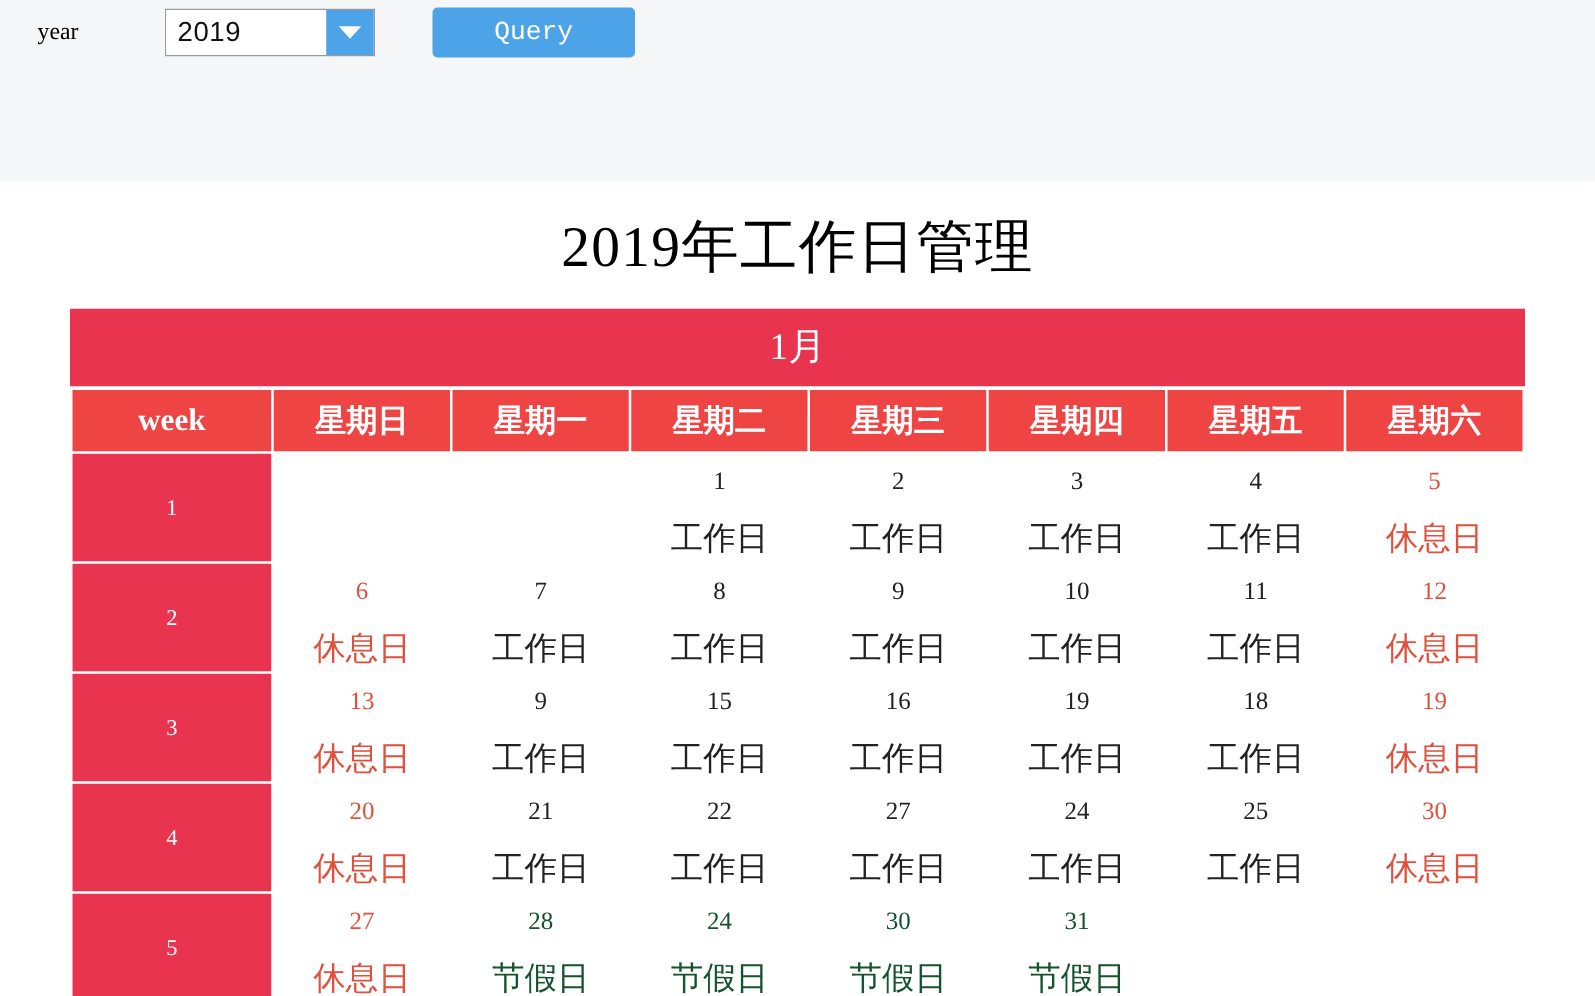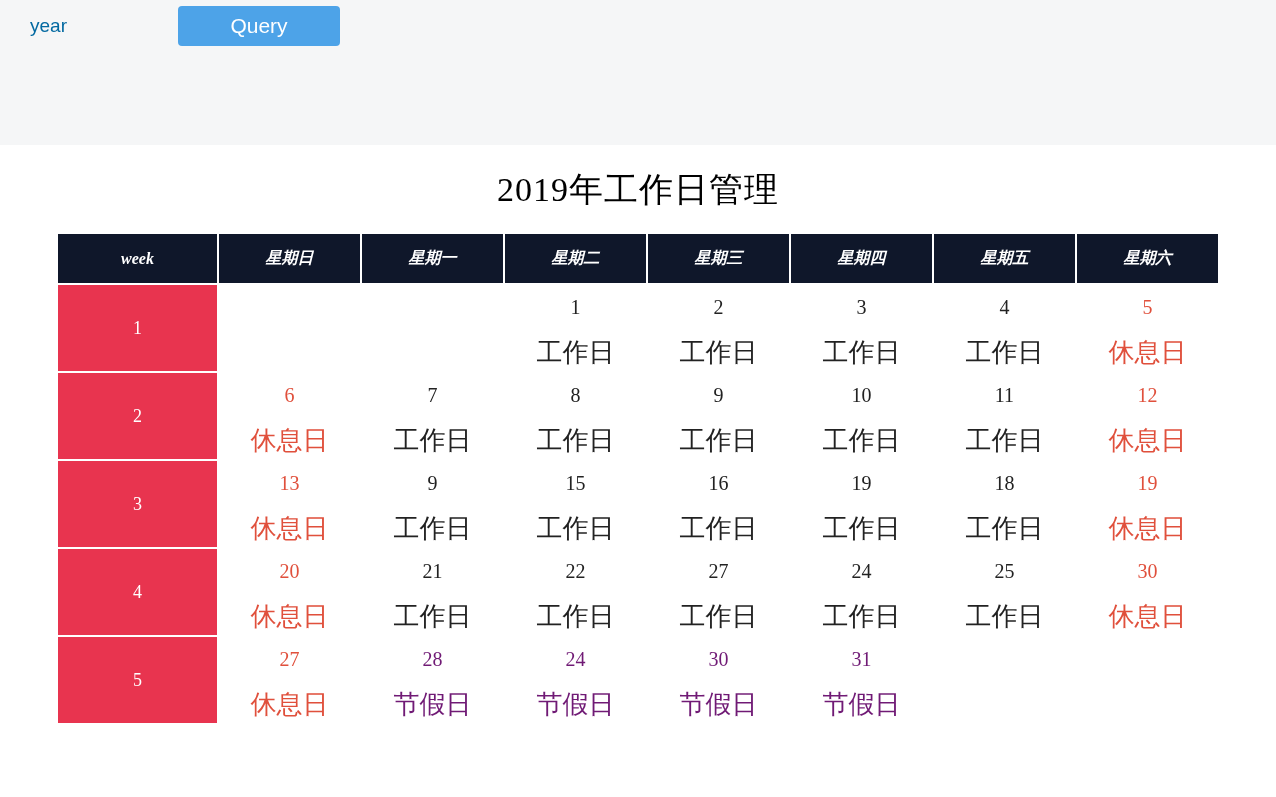--- a/index.html
+++ b/index.html
@@ -22,22 +22,22 @@
     box-sizing: border-box;
   }
   .toolbar-row {
     display: flex;
     align-items: center;
     height: 52px;
     padding-left: 30px;
   }
   .field-label {
     font-size: 19px;
-    color: #0369a1;
-    font-family: Liberation Sans, sans-serif;
+    color: #000000;
+    font-family: Liberation Serif, serif;
     width: 102px;
     flex: 0 0 auto;
   }
   .select-wrap {
     position: relative;
     display: flex;
     align-items: stretch;
     width: 168px;
     height: 38px;
     border: 1px solid #9a9a9a;
@@ -73,32 +73,32 @@
   }
   .query-btn {
     margin-left: 46px;
     width: 162px;
     height: 40px;
     background: #4da3e8;
     border: none;
     border-radius: 4px;
     color: #ffffff;
     font-size: 21px;
-    font-family: Liberation Sans, sans-serif;
+    font-family: Liberation Mono, monospace;
     cursor: pointer;
     display: flex;
     align-items: center;
     justify-content: center;
     padding: 0;
   }
 
   
   .page-title {
     text-align: center;
-    font-size: 34px;
+    font-size: 46px;
     font-weight: normal;
     color: #000000;
     margin: 0;
     padding: 22px 0 18px 0;
     font-family: "Liberation Serif", "DejaVu Serif", serif;
     letter-spacing: 1px;
   }
 
   
   .cal-wrap {
@@ -115,28 +115,27 @@
     font-family: "Liberation Serif", "DejaVu Serif", serif;
   }
   table.cal {
     width: 100%;
     border-collapse: separate;
     border-spacing: 2px 2px;
     table-layout: fixed;
     margin-top: 1px;
   }
   table.cal th {
-    background: #0f172a;
+    background: #ef4444;
     color: #ffffff;
-    font-size: 16px;
+    font-size: 25px;
     font-weight: bold;
     height: 47px;
     font-family: "Liberation Serif", "DejaVu Serif", serif;
     border: 0;
-    font-style: italic;
   }
   th.week-head {
     width: 157px;
   }
   td.week-cell {
     background: #e8344f;
     color: #ffffff;
     font-size: 18px;
     text-align: center;
     vertical-align: middle;
@@ -157,39 +156,46 @@
     font-family: "Liberation Serif", "DejaVu Serif", serif;
   }
   .day-type {
     font-size: 26px;
     line-height: 1;
     padding-top: 23px;
     font-family: "Liberation Serif", "DejaVu Serif", serif;
   }
   .work { color: #222222; }
   .rest { color: #e0503c; }
-  .holiday { color: #701a75; text-align: center; }
+  .holiday { color: #14532d; text-align: center; }
   .day-cell.empty .day-num,
   .day-cell.empty .day-type { visibility: hidden; }
 </style>
 </head>
 <body>
 
 <div class="toolbar">
   <div class="toolbar-row">
     <span class="field-label">year</span>
 
+    <div class="select-wrap">
+      <span class="select-value">2019</span>
+      <span class="select-arrow-btn">
+        <span class="caret"></span>
+      </span>
+    </div>
 
     <button class="query-btn">Query</button>
   </div>
 </div>
 
 <h1 class="page-title">2019年工作日管理</h1>
 
 <div class="cal-wrap">
+  <div class="month-bar">1月</div>
   <table class="cal">
     <thead>
       <tr>
         <th class="week-head">week</th>
         <th>星期日</th>
         <th>星期一</th>
         <th>星期二</th>
         <th>星期三</th>
         <th>星期四</th>
         <th>星期五</th>

